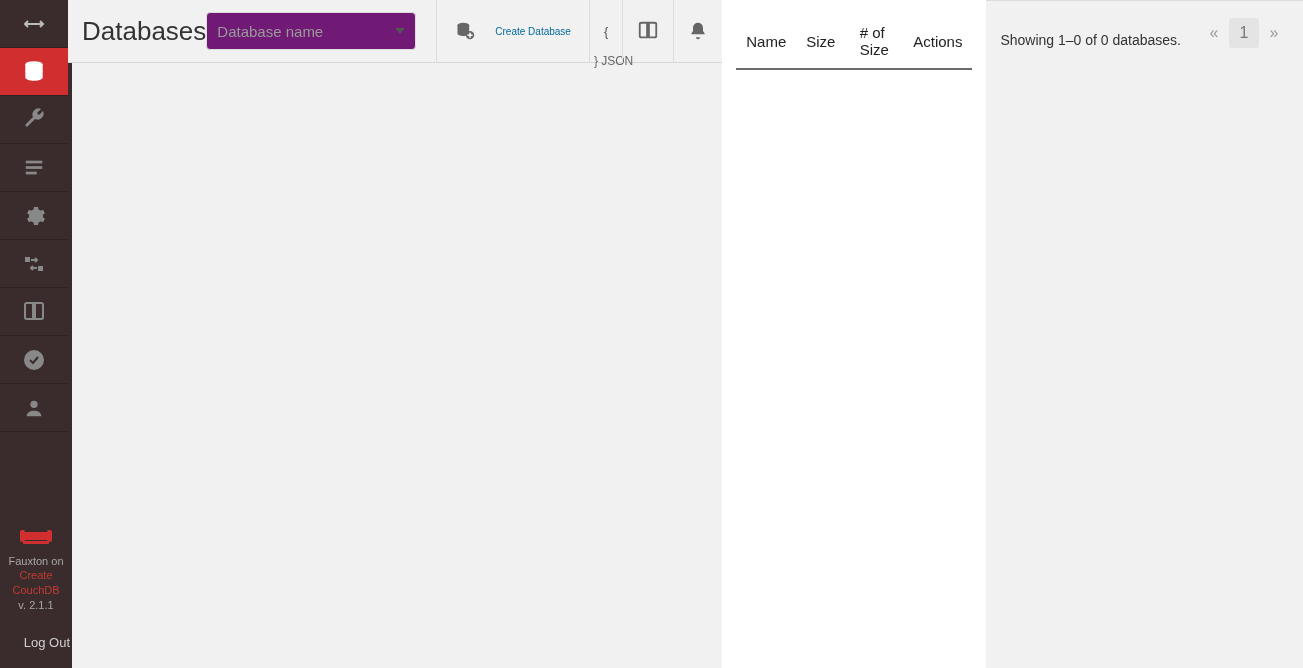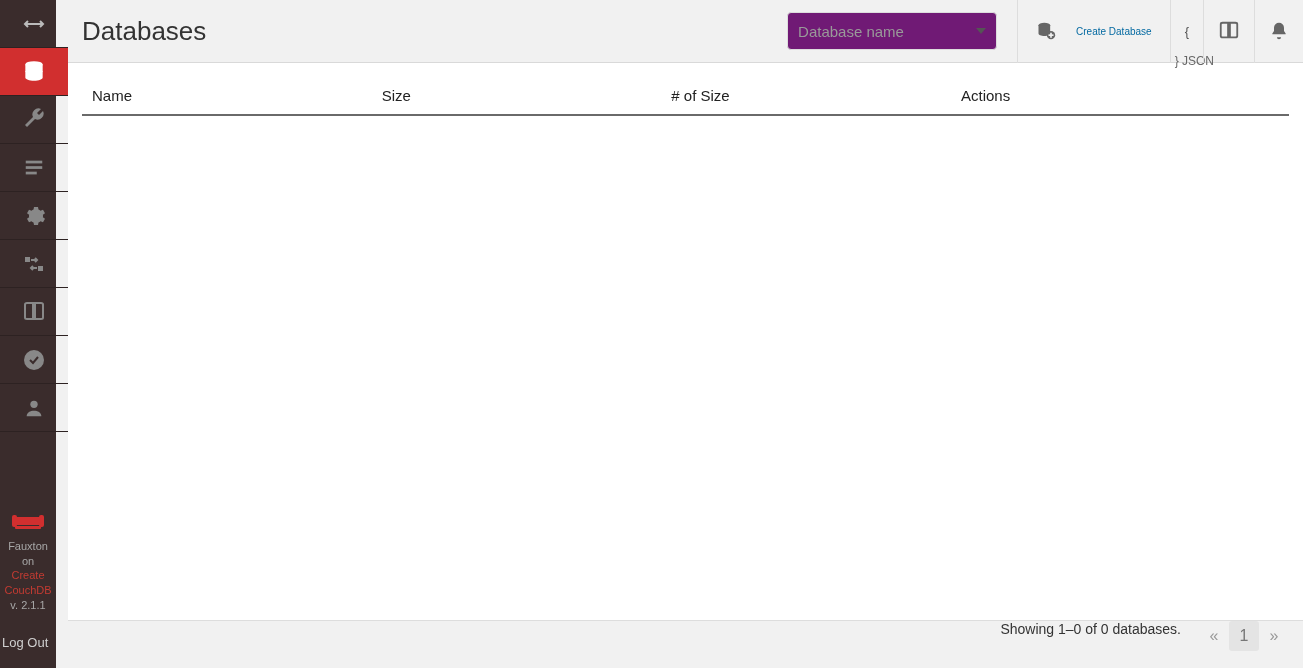--- a/index.html
+++ b/index.html
@@ -9,21 +9,21 @@
       color: #333;
       background: #f1f1f1;
       width: 1303px;
       height: 668px;
       overflow: hidden;
       position: relative;
     }
     .sidebar {
       position: absolute;
       left: 0; top: 0;
-      width: 56px;
+      width: 72px;
       height: 668px;
       background: #3a2c2c;
       display: flex;
       flex-direction: column;
     }
     .sidebar-item {
       width: 68px;
       height: 48px;
       display: flex;
       align-items: center;
@@ -41,33 +41,33 @@
     .sidebar-brand {
       text-align: center;
       color: #a7a7a7;
       font-size: 11px;
       padding: 6px 2px 8px;
       line-height: 1.35;
     }
     .sidebar-brand .couch-icon { margin-bottom: 4px; }
     .sidebar-brand .link { color: #c33b32; display:block; }
     .sidebar-logout {
-      text-align: left;
+      text-align: right;
       color: #cfcfcf;
       font-size: 13px;
       padding: 14px 2px 18px;
       cursor: pointer;
     }
 
     .main {
       position: absolute;
       left: 68px; top: 0;
       right: 0; bottom: 0;
       display: flex;
-      flex-direction: column;
+      flex-direction: row;
     }
     .topbar {
       height: 63px;
       background: #f1f1f1;
       border-bottom: 1px solid #d9d9d9;
       display: flex;
       align-items: center;
       padding-left: 14px;
     }
     .page-title {
@@ -135,21 +135,21 @@
       font-weight: 400;
       color: #222;
       padding: 10px 10px;
       border-bottom: 2px solid #6a6a6a;
     }
     .footer {
       height: 48px;
       border-top: 1px solid #ddd;
       background: #f1f1f1;
       display: flex;
-      align-items: flex-start;
+      align-items: flex-end;
       justify-content: flex-end;
       padding: 0 14px;
       gap: 18px;
       color: #333;
       font-size: 14px;
     }
     .pager {
       display: flex;
       align-items: center;
       gap: 0;

